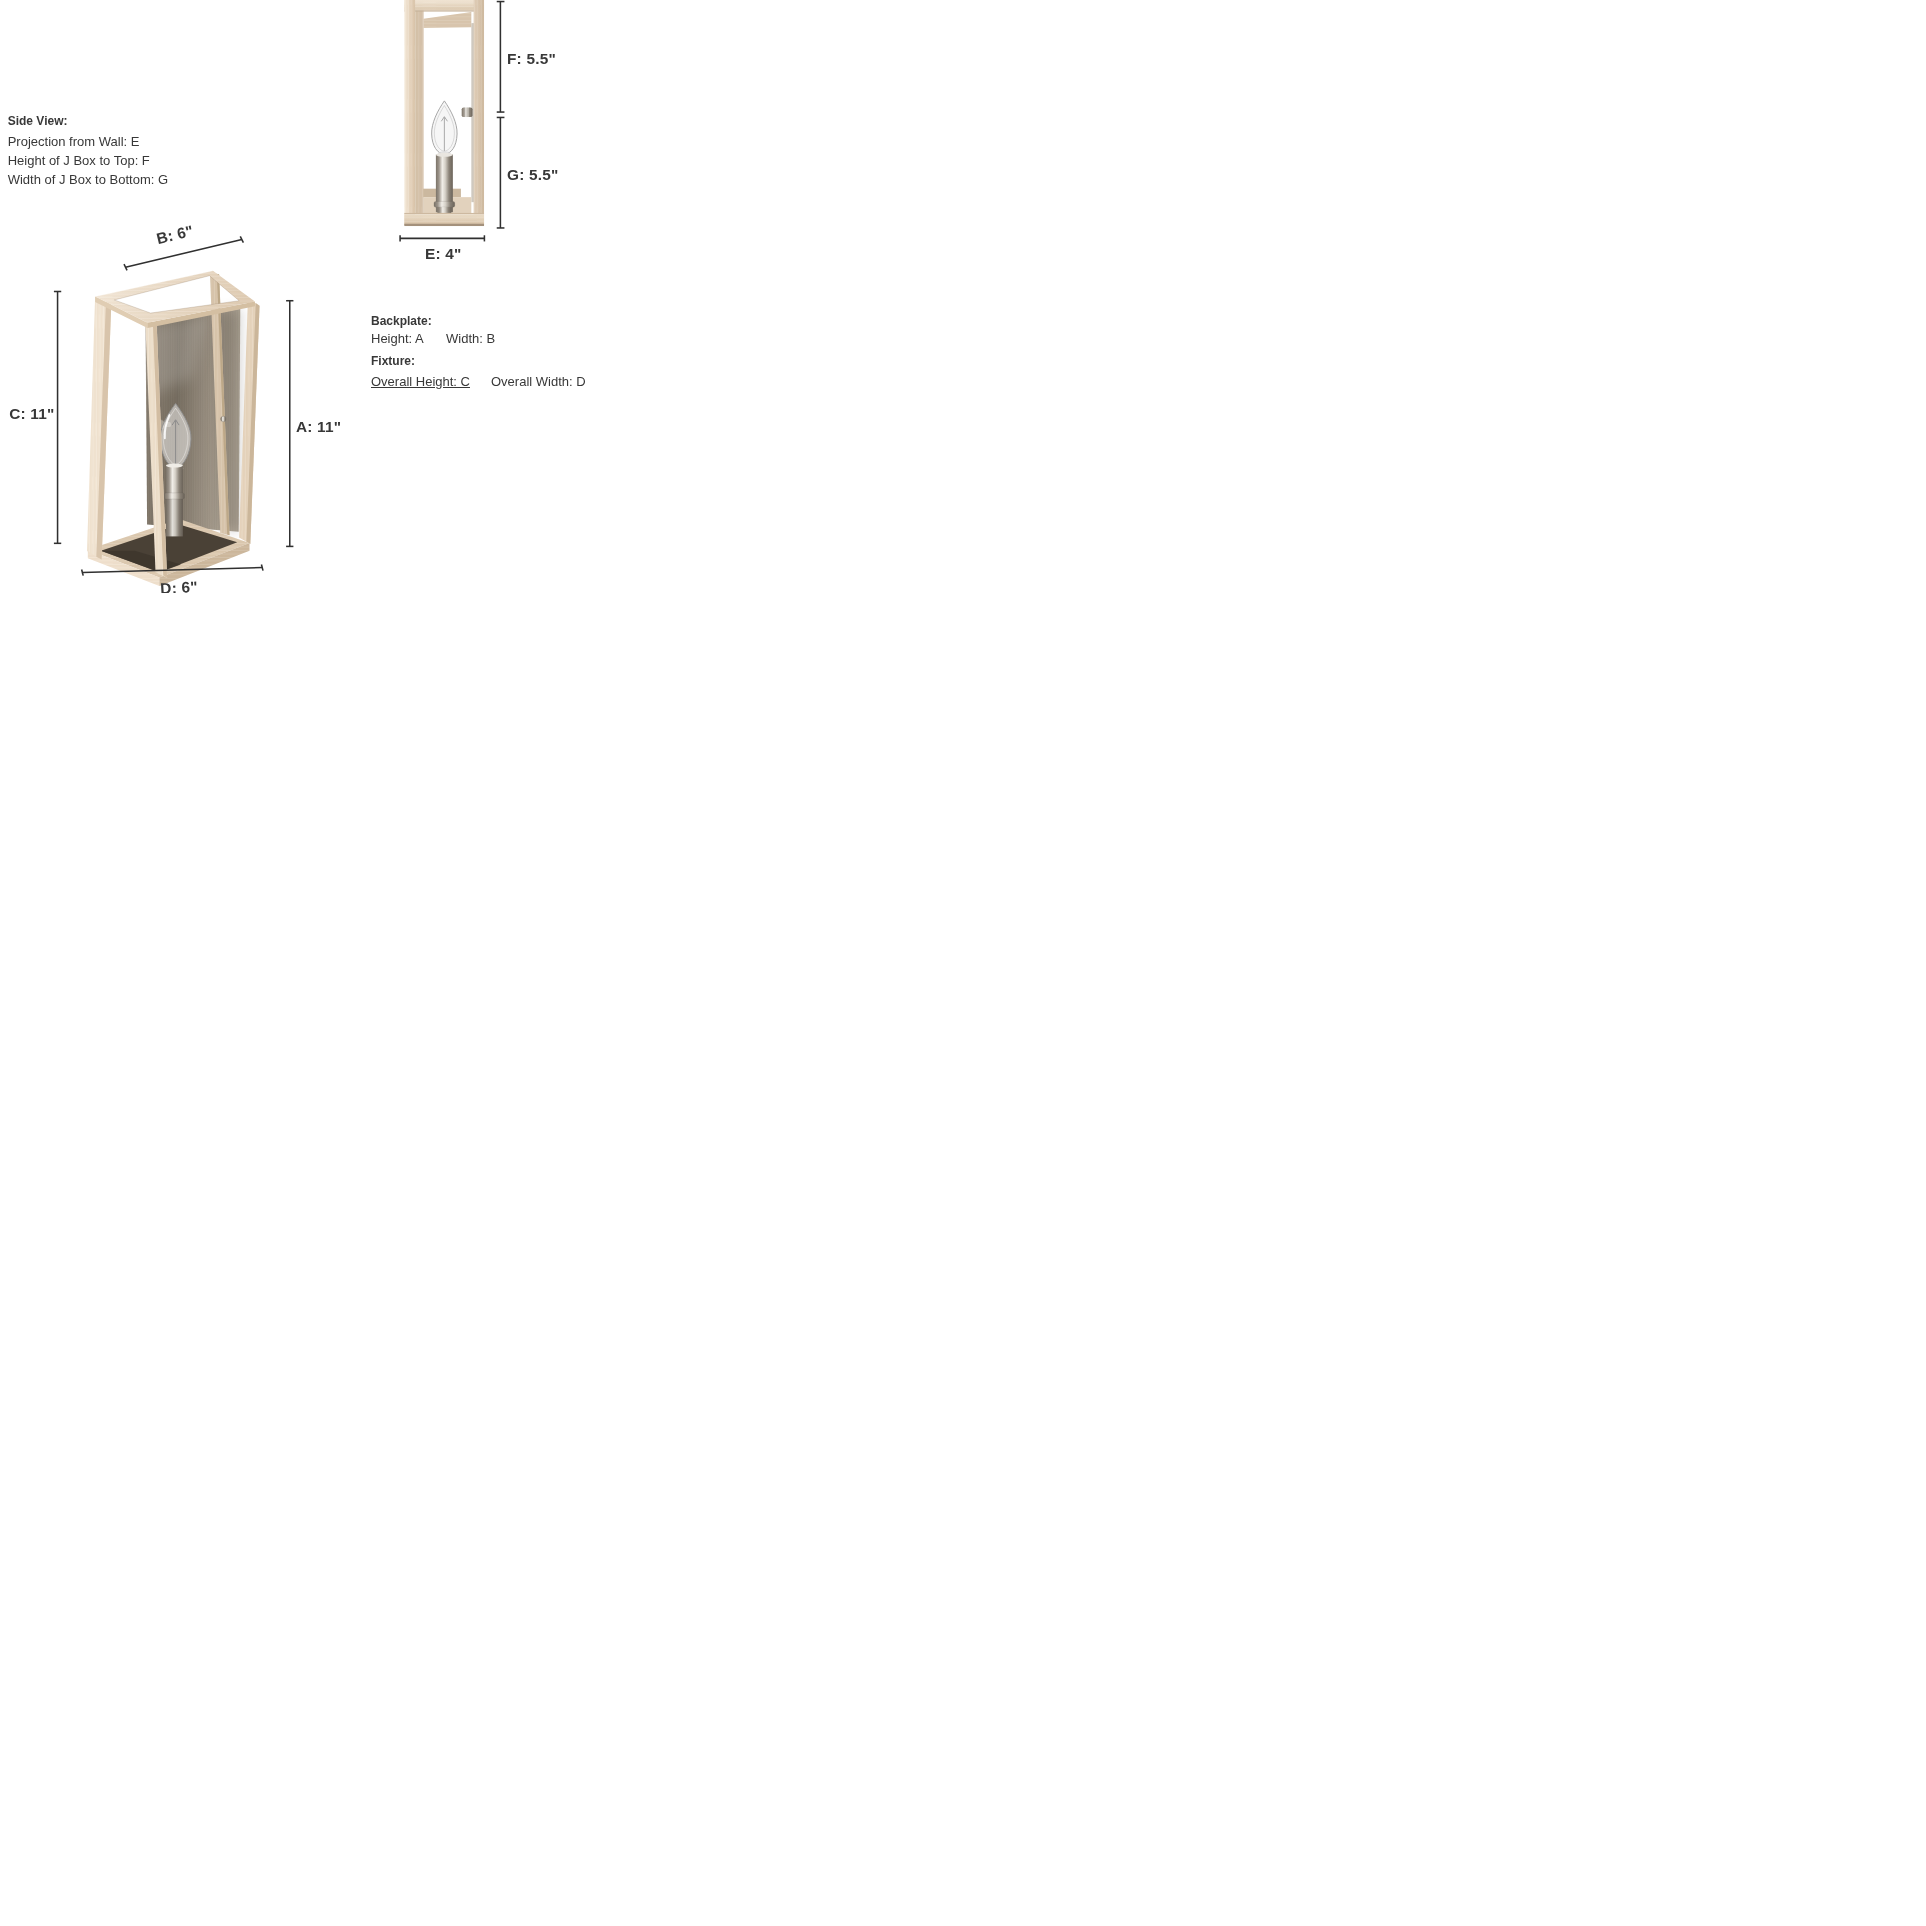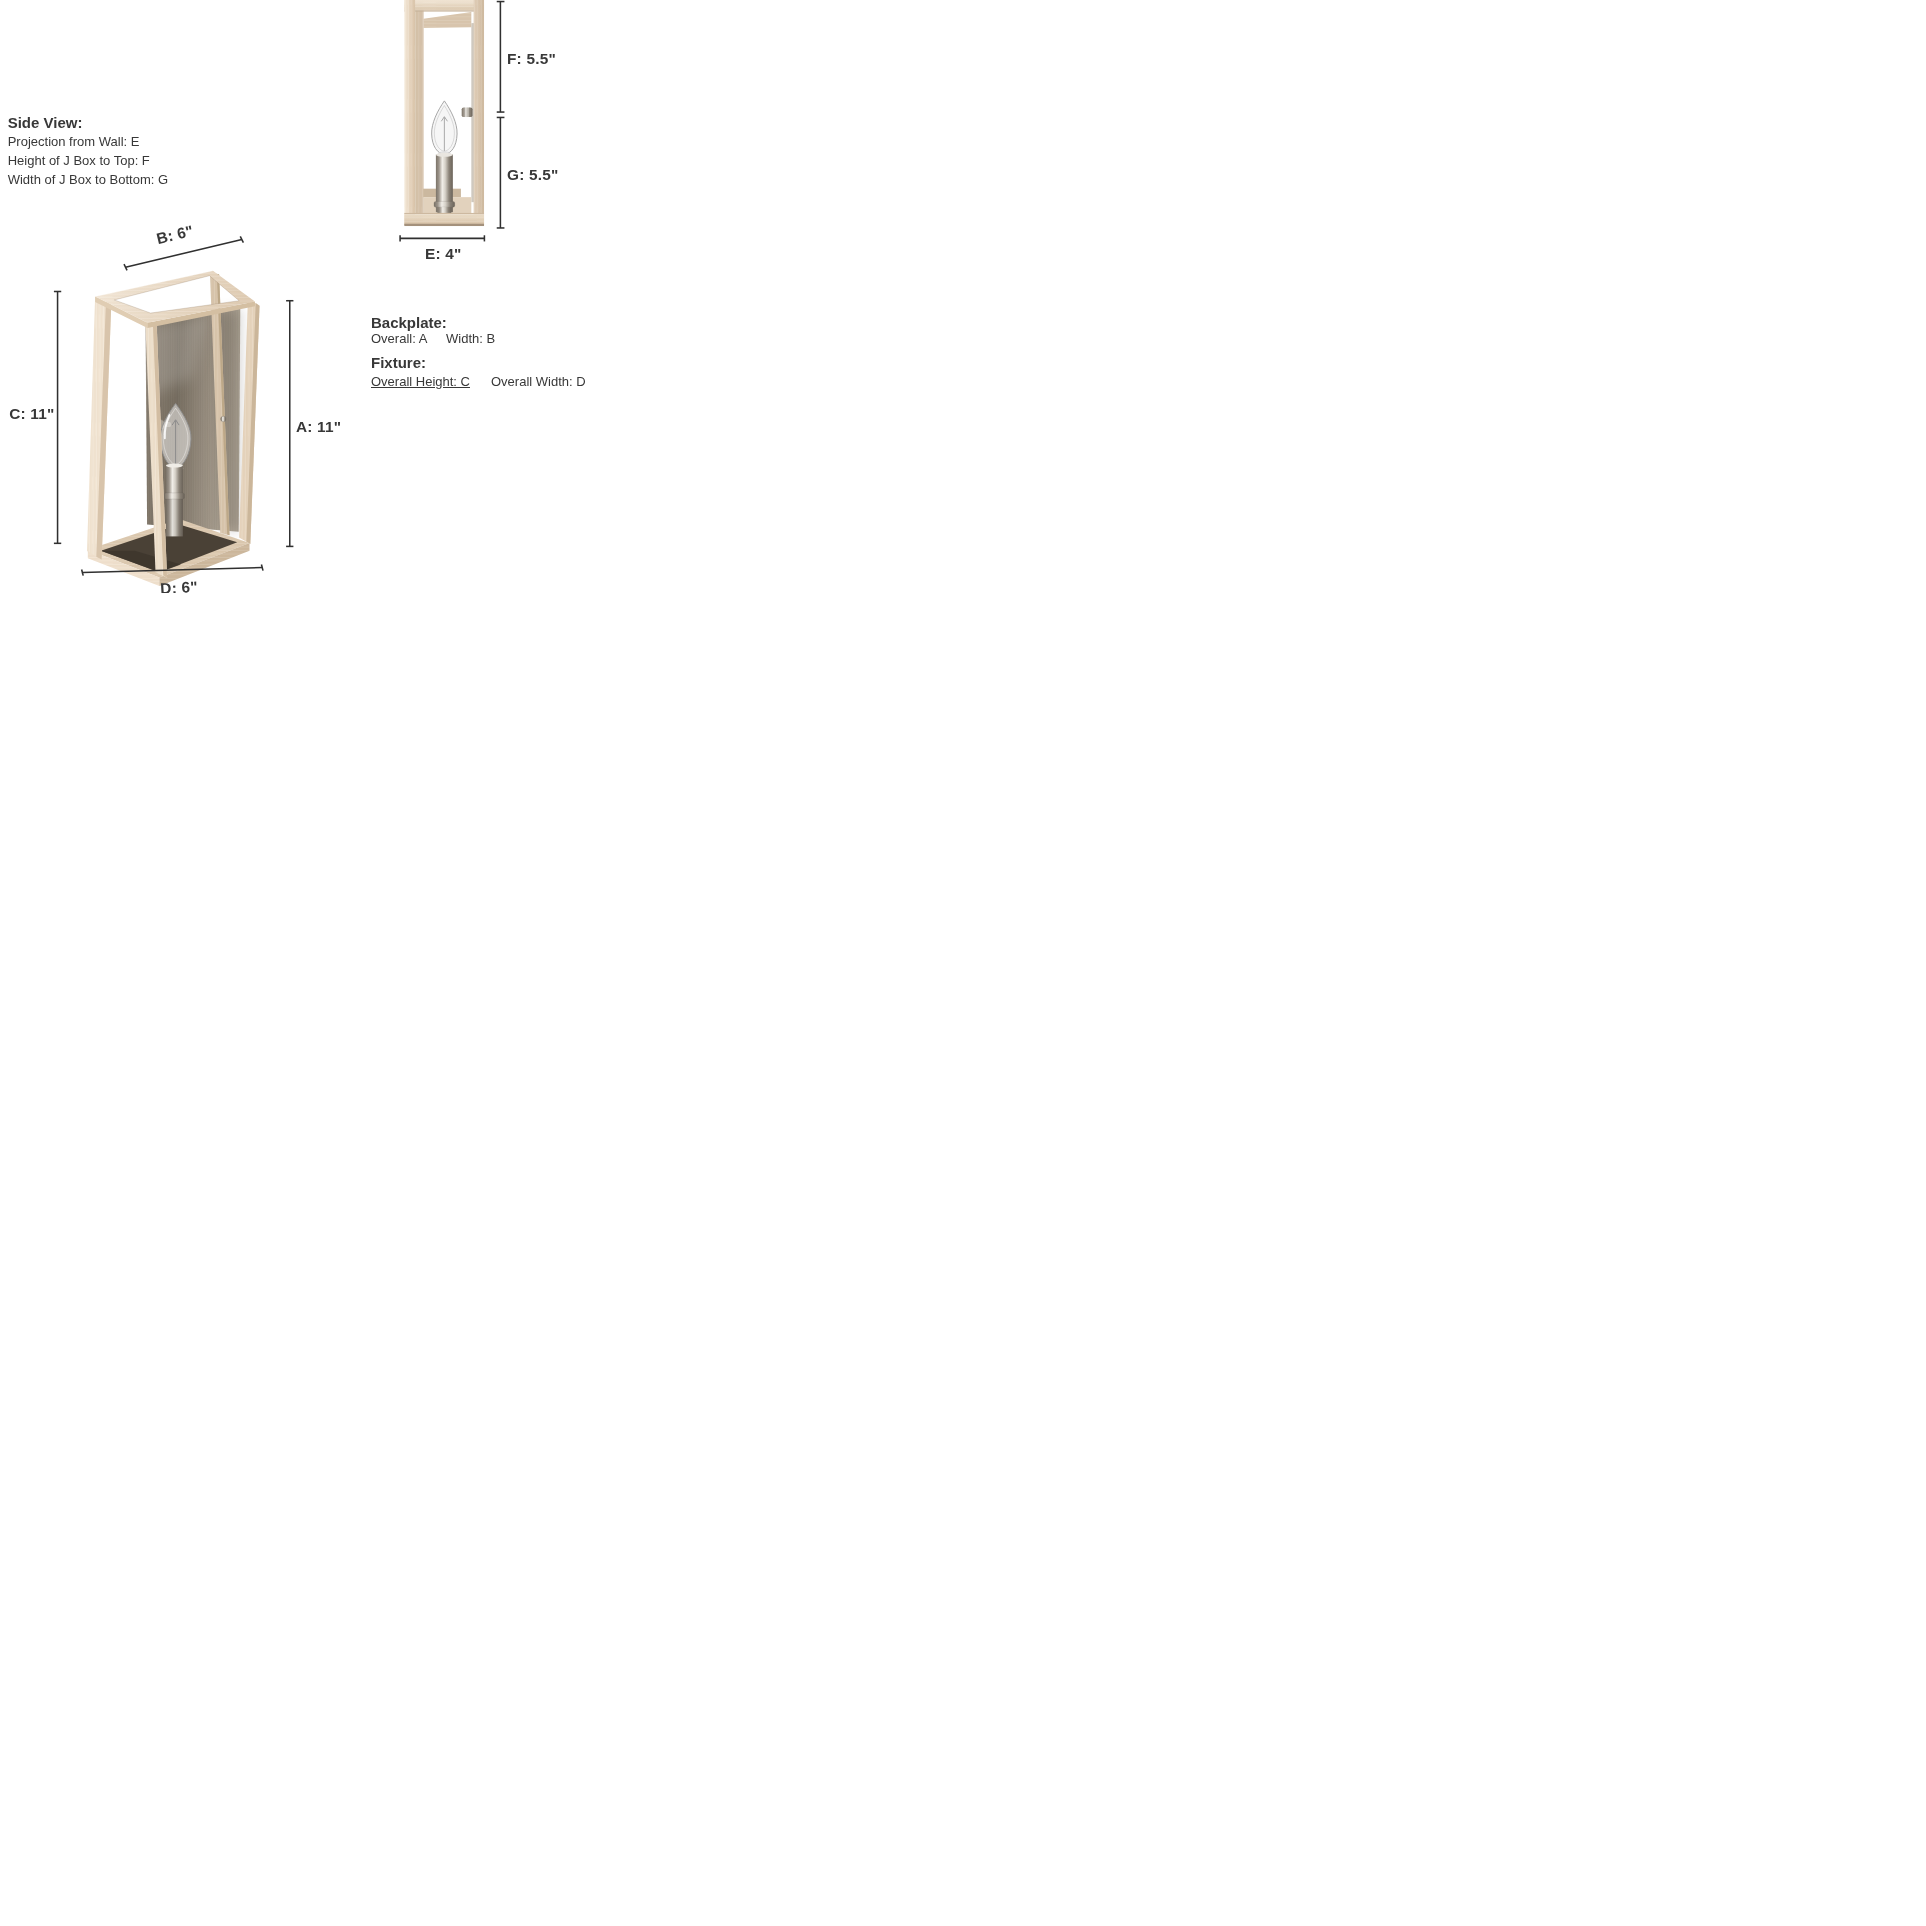--- a/index.html
+++ b/index.html
@@ -1,21 +1,21 @@
 <!DOCTYPE html>
 <html style="font-size:6.2px"><head>
 <meta charset="utf-8">
 <style>
   html,body{margin:0;padding:0;background:#ffffff;}
   #canvas{position:relative;width:593px;height:593px;background:#ffffff;overflow:hidden;
           font-family:"Liberation Sans", sans-serif;color:#3a3a3a;}
   #scene{position:absolute;left:0;top:0;}
   .lbl{position:absolute;white-space:nowrap;color:#383838;}
   .dim{font-size:15.4px;font-weight:700;letter-spacing:0.2px;}
-  .note-title{font-size:15px;font-weight:700;}
+  .note-title{font-size:12px;font-weight:700;}
   .note-line{font-size:13px;font-weight:400;}
   .rot-b{transform:rotate(-13.5deg);transform-origin:center center;text-align:center;width:54px;}
   .rot-d{transform:rotate(-3deg);transform-origin:center center;text-align:center;width:50px;}
   .right-align{text-align:right;width:42px;}
 </style>
 </head>
 <body>
 
 <div id="canvas">
 
@@ -233,21 +233,21 @@
       </g>
     </g>
   </svg>
 
   <div class="lbl note-title" style="left:7.7px;top:114px;">Side View:</div>
   <div class="lbl note-line" style="left:7.7px;top:134px;">Projection from Wall: E</div>
   <div class="lbl note-line" style="left:7.7px;top:153px;">Height of J Box to Top: F</div>
   <div class="lbl note-line" style="left:7.7px;top:172px;">Width of J Box to Bottom: G</div>
 
   <div class="lbl note-title" style="left:371px;top:314px;">Backplate:</div>
-  <div class="lbl note-line" style="left:371px;top:331px;">Overall: A</div>
+  <div class="lbl note-line" style="left:371px;top:331px;">Height: A</div>
   <div class="lbl note-line" style="left:446px;top:331px;">Width: B</div>
   <div class="lbl note-title" style="left:371px;top:354px;">Fixture:</div>
   <div class="lbl note-line" style="left:371px;top:374px;text-decoration:underline;">Overall Height: C</div>
   <div class="lbl note-line" style="left:491px;top:374px;">Overall Width: D</div>
 
   <div class="lbl dim" style="left:507px;top:50px;">F: 5.5"</div>
   <div class="lbl dim" style="left:507px;top:166px;">G: 5.5"</div>
   <div class="lbl dim" style="left:425px;top:245px;">E: 4"</div>
   <div class="lbl dim rot-b" style="left:148px;top:226px;">B: 6"</div>
   <div class="lbl dim right-align" style="left:9.2px;top:405px;">C: 11"</div>

